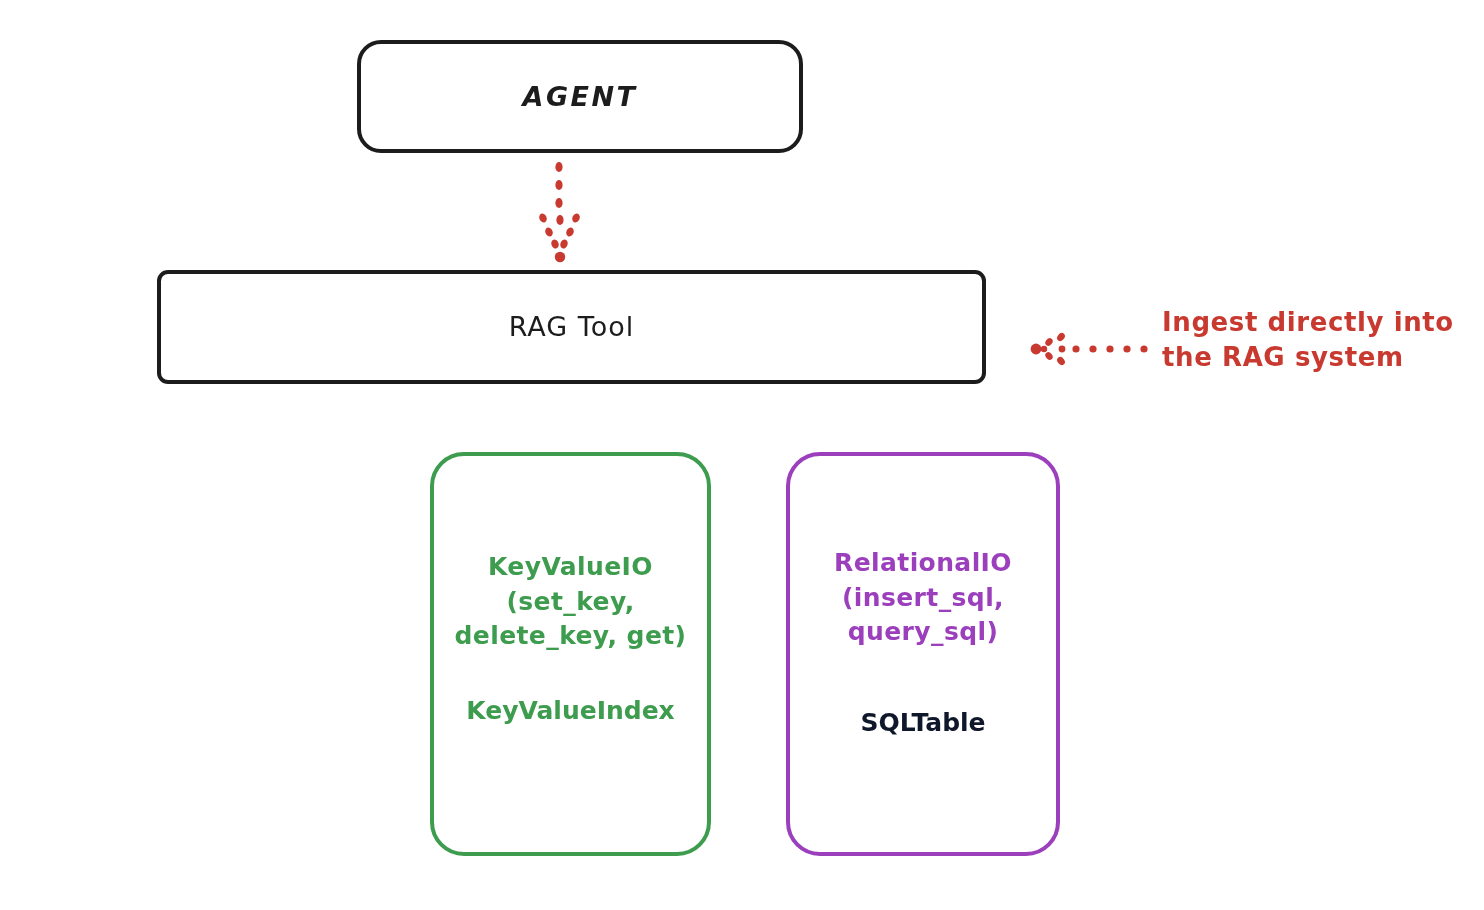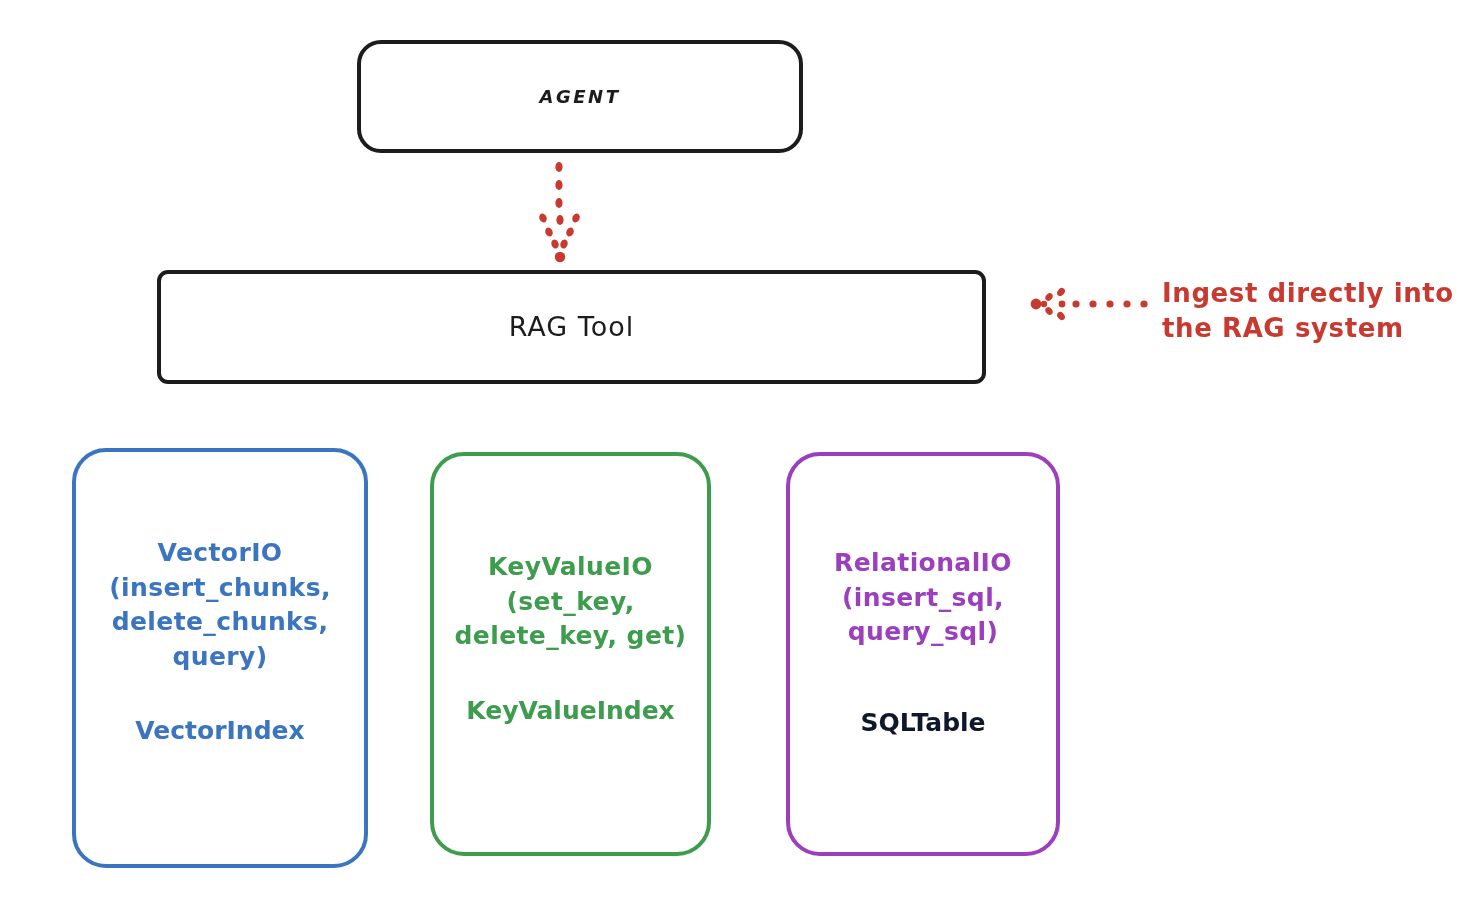--- a/index.html
+++ b/index.html
@@ -46,21 +46,21 @@
   }
 
   #agent-box {
     left: 357px;
     top: 40px;
     width: 446px;
     height: 113px;
     border-radius: 24px;
   }
   #agent-box .node-label {
-    font-size: 18px;
+    font-size: 27px;
     font-style: italic;
     font-weight: 700;
     letter-spacing: 2.5px;
     font-family: "DejaVu Sans", sans-serif;
   }
 
   #rag-tool-box {
     left: 157px;
     top: 270px;
     width: 829px;
@@ -128,25 +128,25 @@
     left: 510px;
     top: 160px;
     width: 100px;
     height: 110px;
   }
 
   
   #ingest-annotation {
     position: absolute;
     left: 1020px;
-    top: 276px;
+    top: 285px;
     width: 460px;
     height: 90px;
     display: flex;
-    align-items: flex-start;
+    align-items: flex-end;
   }
   #ingest-arrow {
     width: 130px;
     height: 54px;
     flex: 0 0 auto;
   }
   #ingest-text {
     margin-left: 12px;
     font-size: 26px;
     font-weight: 600;
@@ -206,28 +206,20 @@
         <ellipse cx="29" cy="35" rx="3.2" ry="4.2" transform="rotate(-38 29 35)"></ellipse>
 
         <ellipse cx="16" cy="28" rx="5.4" ry="5.4"></ellipse>
         <ellipse cx="24" cy="28" rx="3.2" ry="3.2"></ellipse>
       </g>
     </svg>
     <div id="ingest-text" style="color: rgb(200, 57, 47);">Ingest directly into
 the RAG system</div>
   </div>
 
-  <div class="node box-colored" id="vector-box" style="border-color: rgb(59, 117, 192);">
-    <div class="node-label" style="color: rgb(59, 117, 192);">VectorIO
-(insert_chunks,
-delete_chunks,
-query)</div>
-    <div class="node-gap"></div>
-    <div class="node-sub" style="color: rgb(59, 117, 192);">VectorIndex</div>
-  </div>
 
   <div class="node box-colored" id="kv-box" style="border-color: rgb(61, 156, 77);">
     <div class="node-label" style="color: rgb(61, 156, 77);">KeyValueIO
 (set_key,
 delete_key, get)</div>
     <div class="node-gap"></div>
     <div class="node-sub" style="color: rgb(61, 156, 77);">KeyValueIndex</div>
   </div>
 
   <div class="node box-colored" id="rel-box" style="border-color: rgb(155, 63, 189);">

